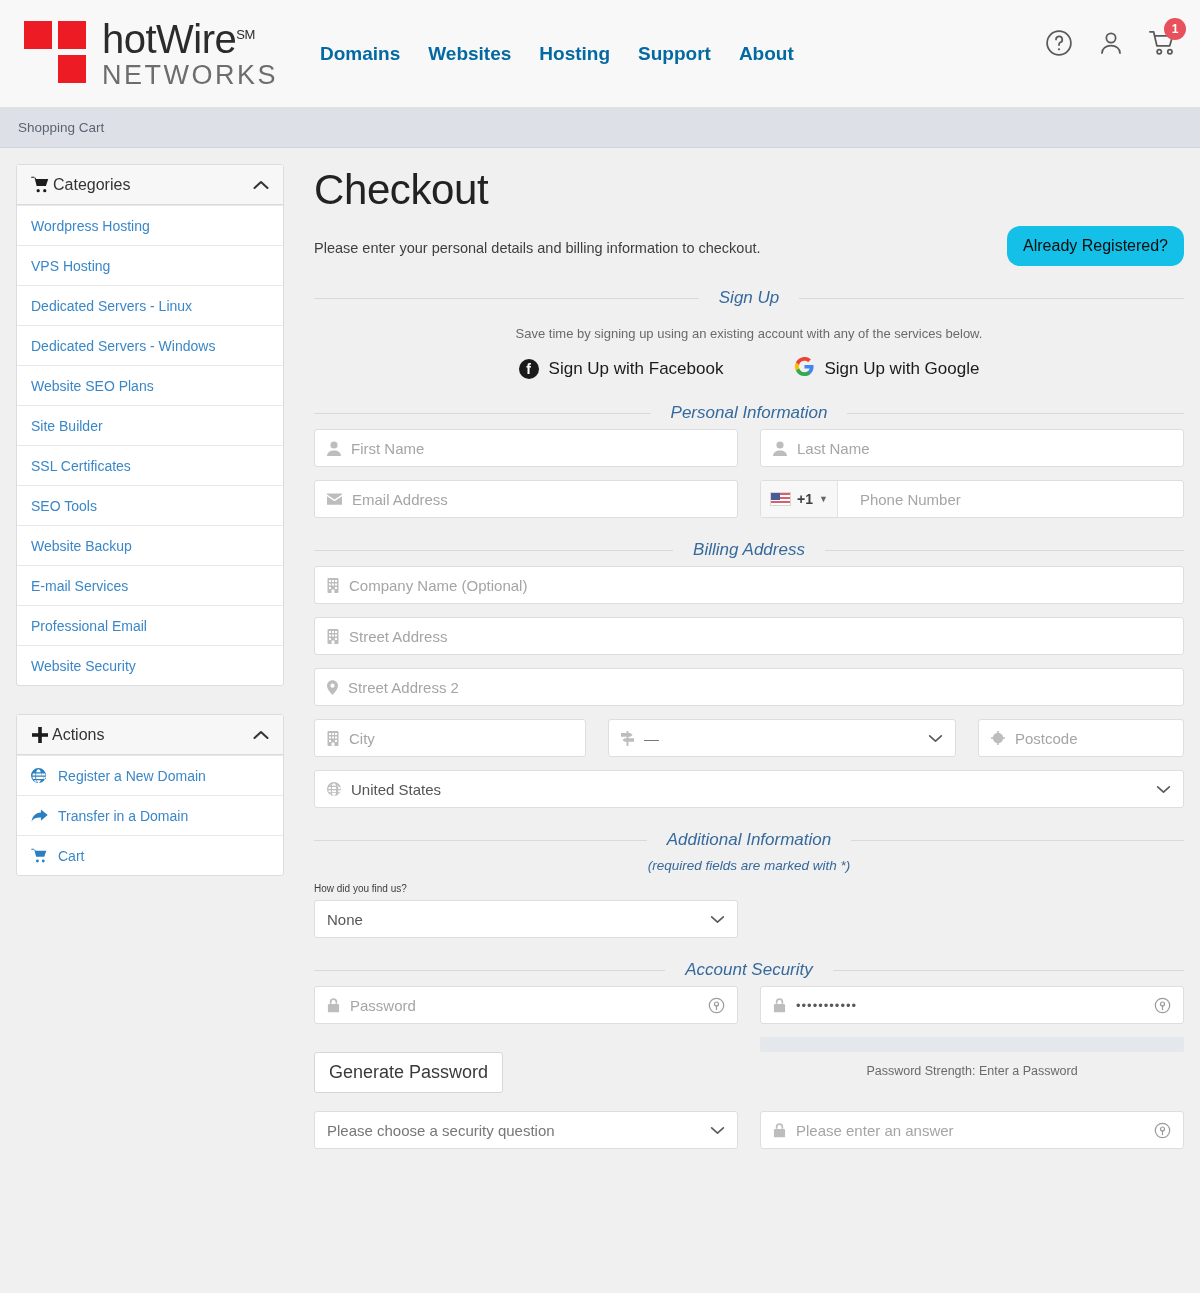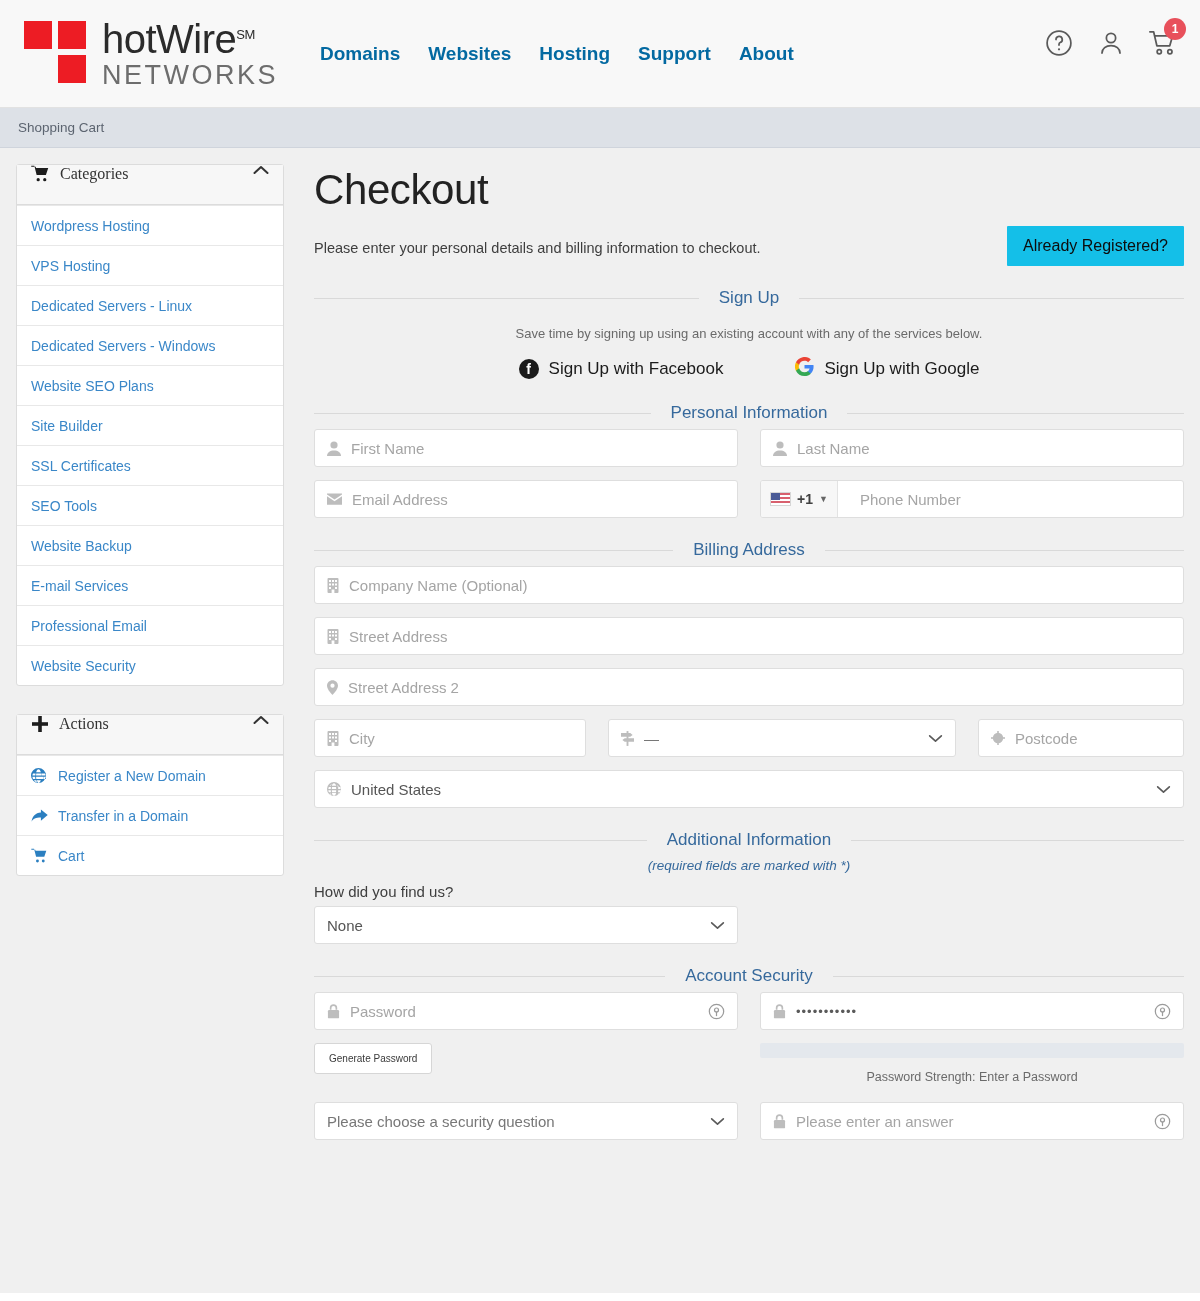--- a/index.html
+++ b/index.html
@@ -81,25 +81,24 @@
   .panel {
     background: #ffffff;
     border: 1px solid #dcdcdc;
     border-radius: 3px;
     margin-bottom: 28px;
   }
   .panel-head {
     background: #f7f7f7;
     border-bottom: 1px solid #dcdcdc;
     height: 40px;
-    display: flex; align-items: flex-start;
+    display: flex; align-items: center;
     padding: 0 14px;
-    gap: 10px;
+    gap: 3px;
     cursor: pointer;
-    font-family: Liberation Serif, serif;
   }
   .panel-head .ph-icon { color: #1d1d1d; display: flex; align-items: center; }
   .panel-head .ph-title {
     font-size: 16px; color: #333; flex: 1;
   }
   .chev { color: #333; display: flex; align-items: center; }
   .panel-item {
     border-top: 1px solid #e8e8e8;
     height: 40px;
     display: flex; align-items: center;
@@ -119,31 +118,32 @@
     margin: 0 0 12px 0; letter-spacing: -0.4px;
   }
   .intro-row { display: flex; align-items: center; justify-content: space-between; }
   .intro-text { font-size: 14.5px; color: #3e3e3e; padding-top: 4px; }
   .btn-registered {
     background: #14bfe8;
     color: #0d0d0d;
     border: none;
     font-size: 16px;
     padding: 11px 16px;
-    border-radius: 1px;
+    border-radius: 13px;
     cursor: pointer;
     font-family: "Liberation Sans", sans-serif;
     white-space: nowrap;
   }
 
   
   .divider {
     display: flex; align-items: center;
     margin: 22px 0 6px 0;
     gap: 20px;
+    font-style: italic;
   }
   .divider .ln { flex: 1; height: 1px; background: #d9d9d9; }
   .divider .dv-text { font-size: 17px; color: #36699c; }
   .divider.sub-hdr { margin-bottom: 0; }
   .sub-note {
     text-align: center; font-size: 13.5px; color: #36699c;
     font-style: italic; margin-top: 8px;
   }
   .center-note {
     text-align: center; font-size: 13px; color: #6a6a6a; margin: 18px 0 16px 0;
@@ -192,26 +192,26 @@
   .flag { width: 21px; height: 14px; position: relative; overflow: hidden;
           border: 1px solid #d6d6d6; background: #fff; }
   .flag .stripes { position:absolute; inset:0;
     background: repeating-linear-gradient(to bottom,
       #d8606e 0px, #d8606e 2px, #ffffff 2px, #ffffff 4px); }
   .flag .canton { position: absolute; left:0; top:0; width: 9px; height: 7px; background:#4a5a96; }
   .cc { font-size: 14px; color: #404040; font-weight: bold; }
   .caret-sm { font-size: 9px; color: #666; }
   .phone-input { flex: 1; padding-left: 12px; font-size: 15px; color: #a5a5a5; }
 
-  .label-small { font-size: 15px; color: #3e3e3e; margin: 10px 0 6px 0; }
+  .label-small { font-size: 10px; color: #3e3e3e; margin: 10px 0 6px 0; }
 
   .btn-generate {
     background: #fff; border: 1px solid #d6d6d6; border-radius: 3px;
-    font-size: 10px; color: #3a3a3a; padding: 9px 14px;
-    cursor: pointer; font-family: "Liberation Sans", sans-serif;
+    font-size: 18px; color: #3a3a3a; padding: 9px 14px;
+    cursor: pointer; font-family: "Liberation Sans", sans-serif; margin-top: 15px;
   }
   .strength-wrap { flex: 1; }
   .strength-bar {
     height: 15px; background: #e4e8ed; border-radius: 2px; width: 100%;
   }
   .strength-text {
     text-align: center; font-size: 12.5px; color: #6a6a6a; margin-top: 12px;
   }
   .row-gen { display: flex; gap: 22px; align-items: flex-start; margin-top: 10px; }
   .row-gen > .fcol:first-child { display: flex; }

